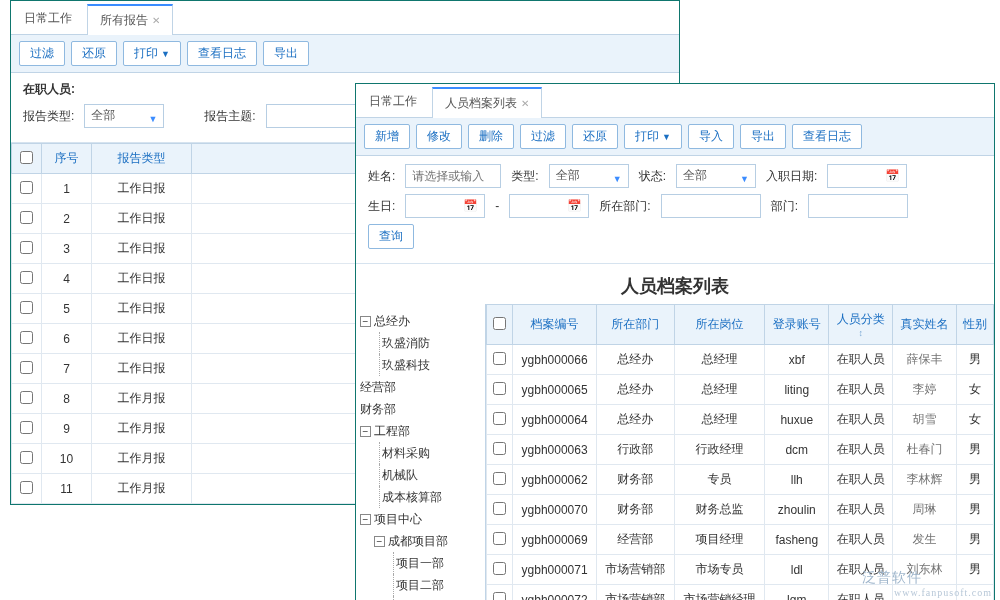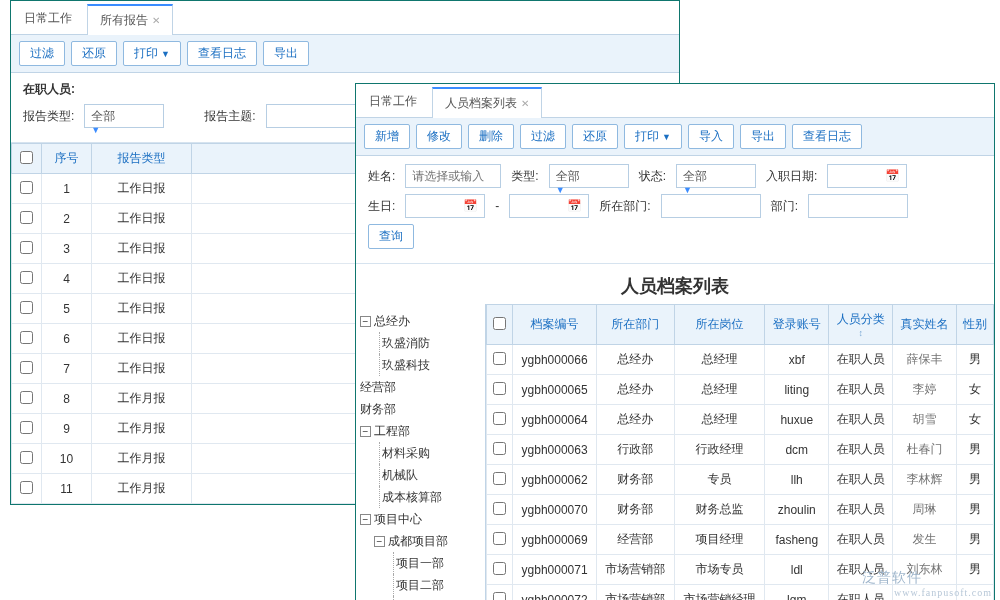--- a/index.html
+++ b/index.html
@@ -11,21 +11,21 @@
 .tab { padding: 6px 12px; cursor: pointer; border: 1px solid transparent; border-bottom: none; margin-right: 2px; color: #555; }
 .tab.active { border-color: #c0d4e6; background: #fff; border-top: 2px solid #3b8cff; position: relative; top: 1px; }
 .tab .close { margin-left: 4px; color: #aaa; font-size: 10px; }
 .toolbar { display: flex; gap: 6px; padding: 6px 8px; background: #eaf3fb; border-bottom: 1px solid #c0d4e6; flex-wrap: wrap; }
 .tbtn { background: #fff; border: 1px solid #8fb9e0; color: #1b6fc2; padding: 3px 10px; border-radius: 2px; cursor: pointer; font-size: 12px; display: inline-flex; align-items: center; gap: 3px; }
 .tbtn .dd { font-size: 9px; color: #1b6fc2; }
 .filters { padding: 8px 12px; border-bottom: 1px solid #d6e3ef; }
 .filters-row { display: flex; align-items: center; gap: 10px; flex-wrap: wrap; margin-bottom: 6px; }
 .flabel { color: #333; }
 .finput, .fselect { border: 1px solid #b7cee3; padding: 3px 6px; height: 24px; font-size: 12px; }
-.fselect { width: 80px; display: inline-flex; align-items: flex-start; justify-content: space-between; color: #555; flex-direction: column; }
+.fselect { width: 80px; display: inline-flex; align-items: flex-end; justify-content: space-between; color: #555; }
 .fselect .dd { color: #3b8cff; font-size: 9px; }
 .dateinp { width: 80px; display: inline-flex; align-items: center; justify-content: flex-end; }
 .dateinp .cal { color: #888; }
 .qtitle { font-weight: bold; margin-bottom: 6px; }
 .grid { width: 100%; border-collapse: collapse; }
 .grid th { background: #eaf3fb; border: 1px solid #c0d4e6; padding: 6px 4px; color: #1b6fc2; font-weight: normal; text-align: center; }
 .grid td { border: 1px solid #e0e8f0; padding: 6px 4px; text-align: center; }
 .grid td.link { color: #737373; cursor: pointer; }
 .chk { width: 13px; height: 13px; }
 .title2 { text-align: center; font-size: 18px; font-weight: bold; padding: 10px 0 6px; color: #333; }

